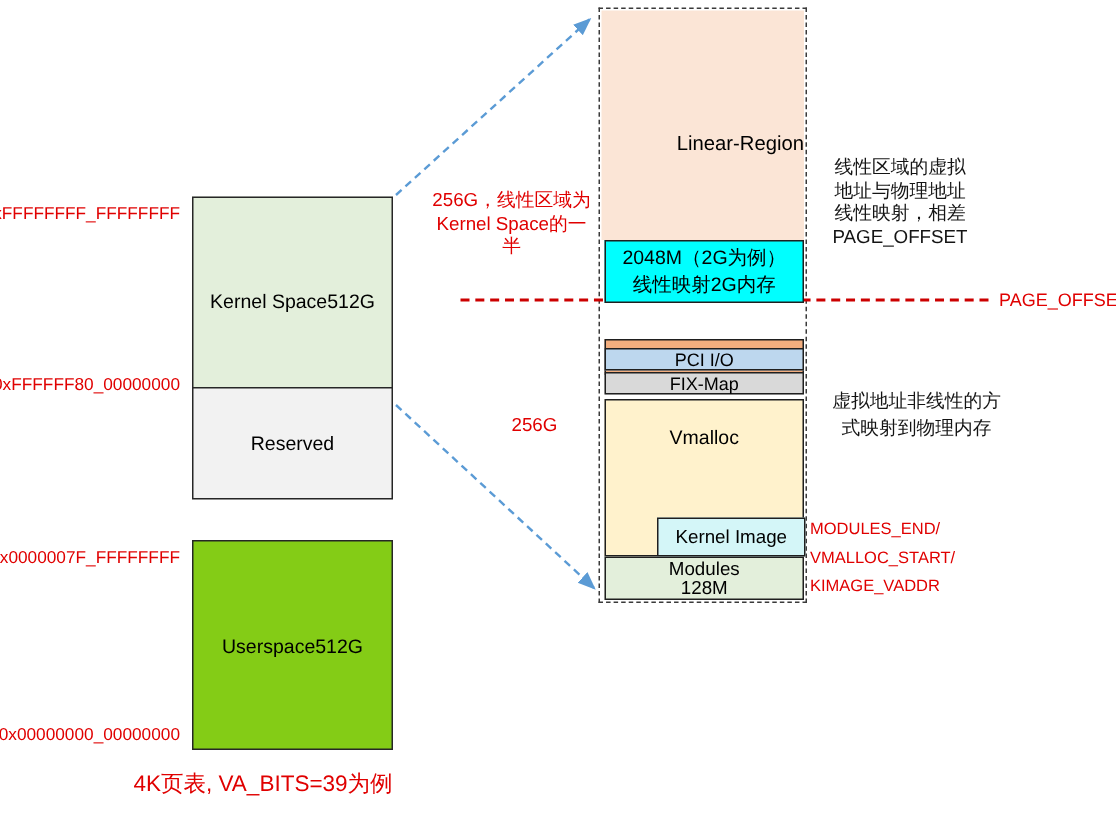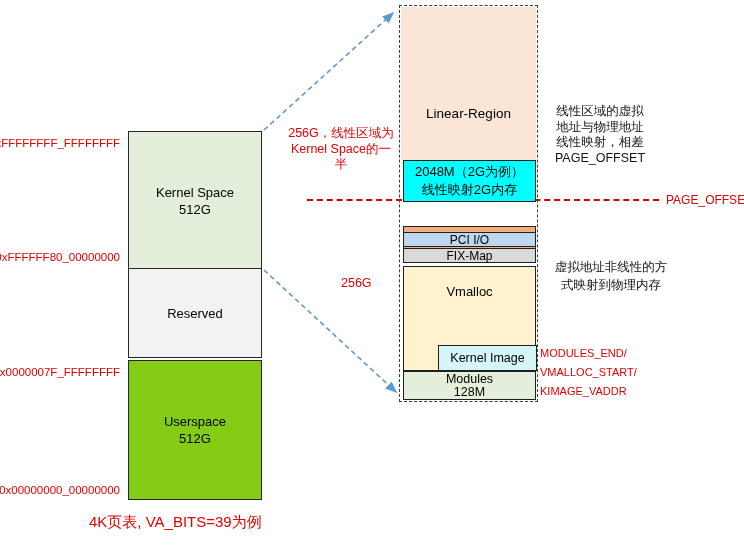--- a/index.html
+++ b/index.html
@@ -6,45 +6,45 @@
   html,body { background:#fff; }
   #canvas {
     position:relative; width:744px; height:549px; background:#ffffff;
     font-family:"Liberation Sans","DejaVu Sans",sans-serif; color:#000;
     overflow:hidden;
   }
   
   .blk {
     position:absolute; left:128px; width:134px;
     border:1px solid #262626; z-index:2;
-    display:flex; flex-direction:column; justify-content:center; align-items:center;
+    display:flex; justify-content:center; align-items:center;
     font-size:13px; line-height:17px; color:#000; text-align:center;
   }
   .blk-kernel   { top:131px; height:139px; background:#E3EFDB; }
-  .blk-reserved { top:268px; height:90px;  background:#F2F2F2; }
+  .blk-reserved { top:258px; height:75px;  background:#F2F2F2; }
   .blk-user     { top:360px; height:140px; background:#84cc16; }
   .addr {
     position:absolute; right:624px; transform:translateY(-50%);
     color:#E00000; font-size:11.5px; white-space:nowrap; z-index:2;
   }
   .caption {
     position:absolute; left:89px; top:513px;
     color:#E00000; font-size:15px; white-space:nowrap;
   }
   
   .dashed-outline {
     position:absolute; left:399px; top:5px; width:139px; height:397px;
     border:1.5px dashed #3a3a3a; z-index:0; background:transparent;
   }
   .linear-fill {
     position:absolute; left:401px; top:7px; width:135px; height:153px;
     background:#FBE5D6; z-index:0;
   }
   .linear-label {
-    position:absolute; left:401px; top:106px; width:135px; text-align:center;
+    position:absolute; left:401px; top:88px; width:135px; text-align:right;
     font-size:13.5px; z-index:1;
   }
   .rbx {
     position:absolute; left:403px; width:133px; border:1px solid #1f1f1f;
     z-index:2; display:flex; flex-direction:column; justify-content:center;
     align-items:center; text-align:center; color:#000;
   }
   .rbx-linearmap { top:160px; height:42px; background:#00FFFF; font-size:13px; line-height:18px; }
   .rbx-vmemmap   { top:202px; height:24px; background:#F3AE7E; font-size:12.5px;margin-top:24px; }
   .rbx-pci       { top:232px; height:15px; background:#BDD7EE; font-size:12px; line-height:14px; }

